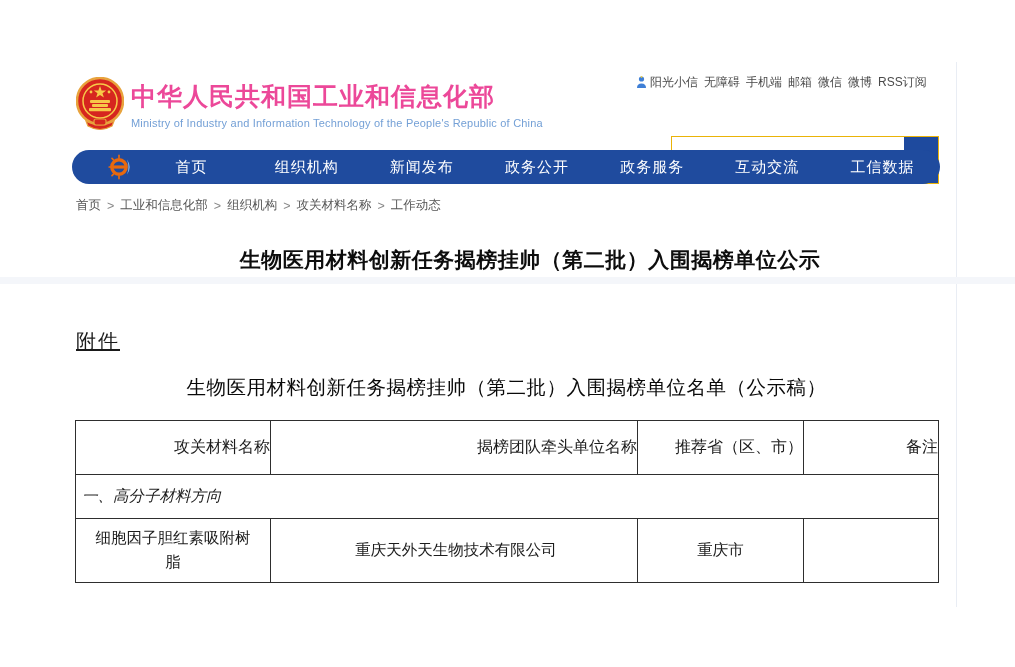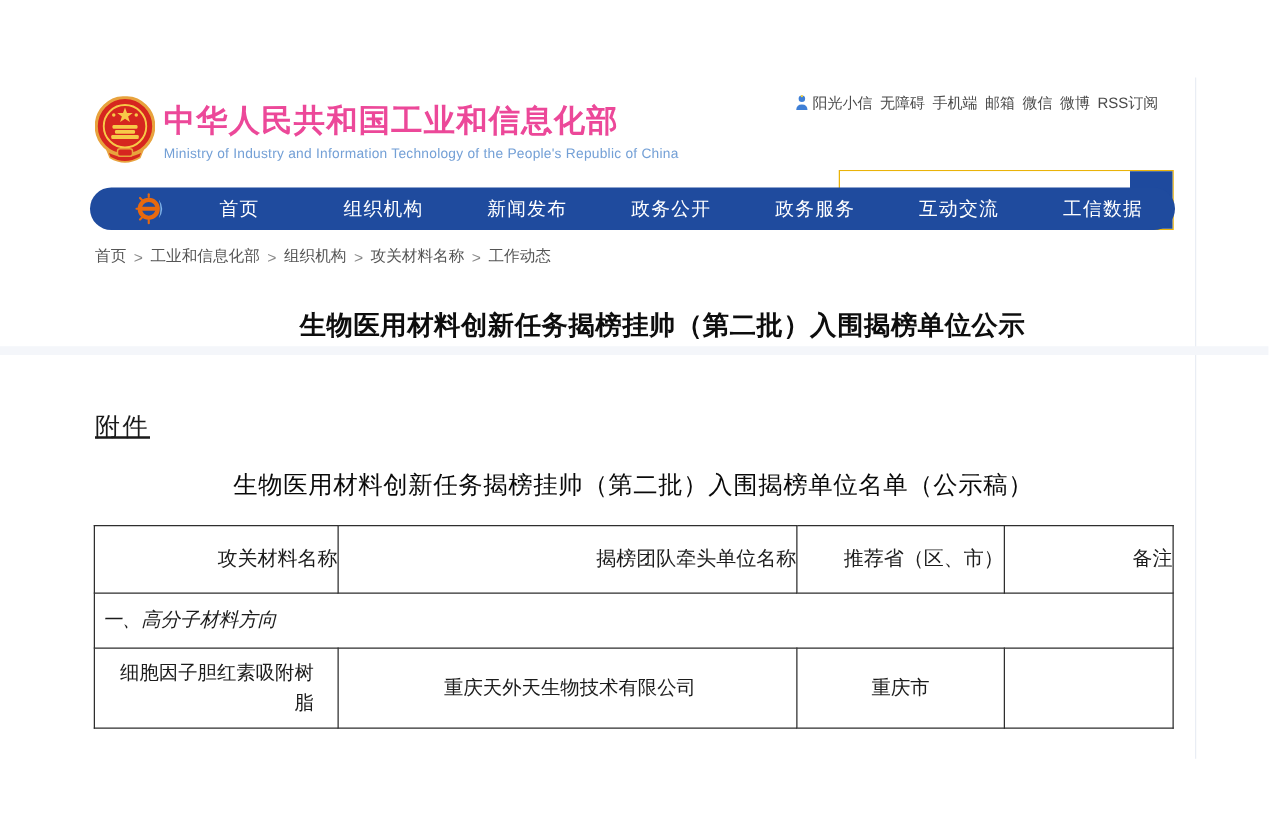--- a/index.html
+++ b/index.html
@@ -42,21 +42,21 @@
   .attachment-label { position:absolute; left:76px; top:328px; font-size:20px; color:#1a1a1a; letter-spacing:2px;text-decoration:underline; }
 
   .doc-title { position:absolute; left:75px; top:374px; width:863px; text-align:center; font-size:19.5px; font-weight:normal; color:#0a0a0a; letter-spacing:0.5px; }
 
   
   .doc-table { position:absolute; left:75px; top:420px; width:863px; border-collapse:collapse; table-layout:fixed; font-family:"DejaVu Serif","Liberation Serif",serif; color:#1c1c1c; }
   .doc-table td { border:1.6px solid #2e2e2e; vertical-align:middle; }
   .row-header td { height:54px; text-align:right; font-size:16px; }
   .row-section td { height:44px; font-size:15.5px; padding-left:6px; text-align:left;font-style:italic; }
   .row-data td { height:64px; font-size:15.5px; }
-  .cell-material { text-align:right; padding:0 19px; line-height:1.5; font-size:14.5px; }
+  .cell-material { text-align:center; padding:0 19px; line-height:1.5; font-size:14.5px; }
   .cell-unit { text-align:center; padding-left:4px; }
   .cell-province { text-align:center; }
 </style>
 </head>
 <body>
 
 <div class="viewport">
   <div class="edge-line"></div>
 
   <div class="emblem">

